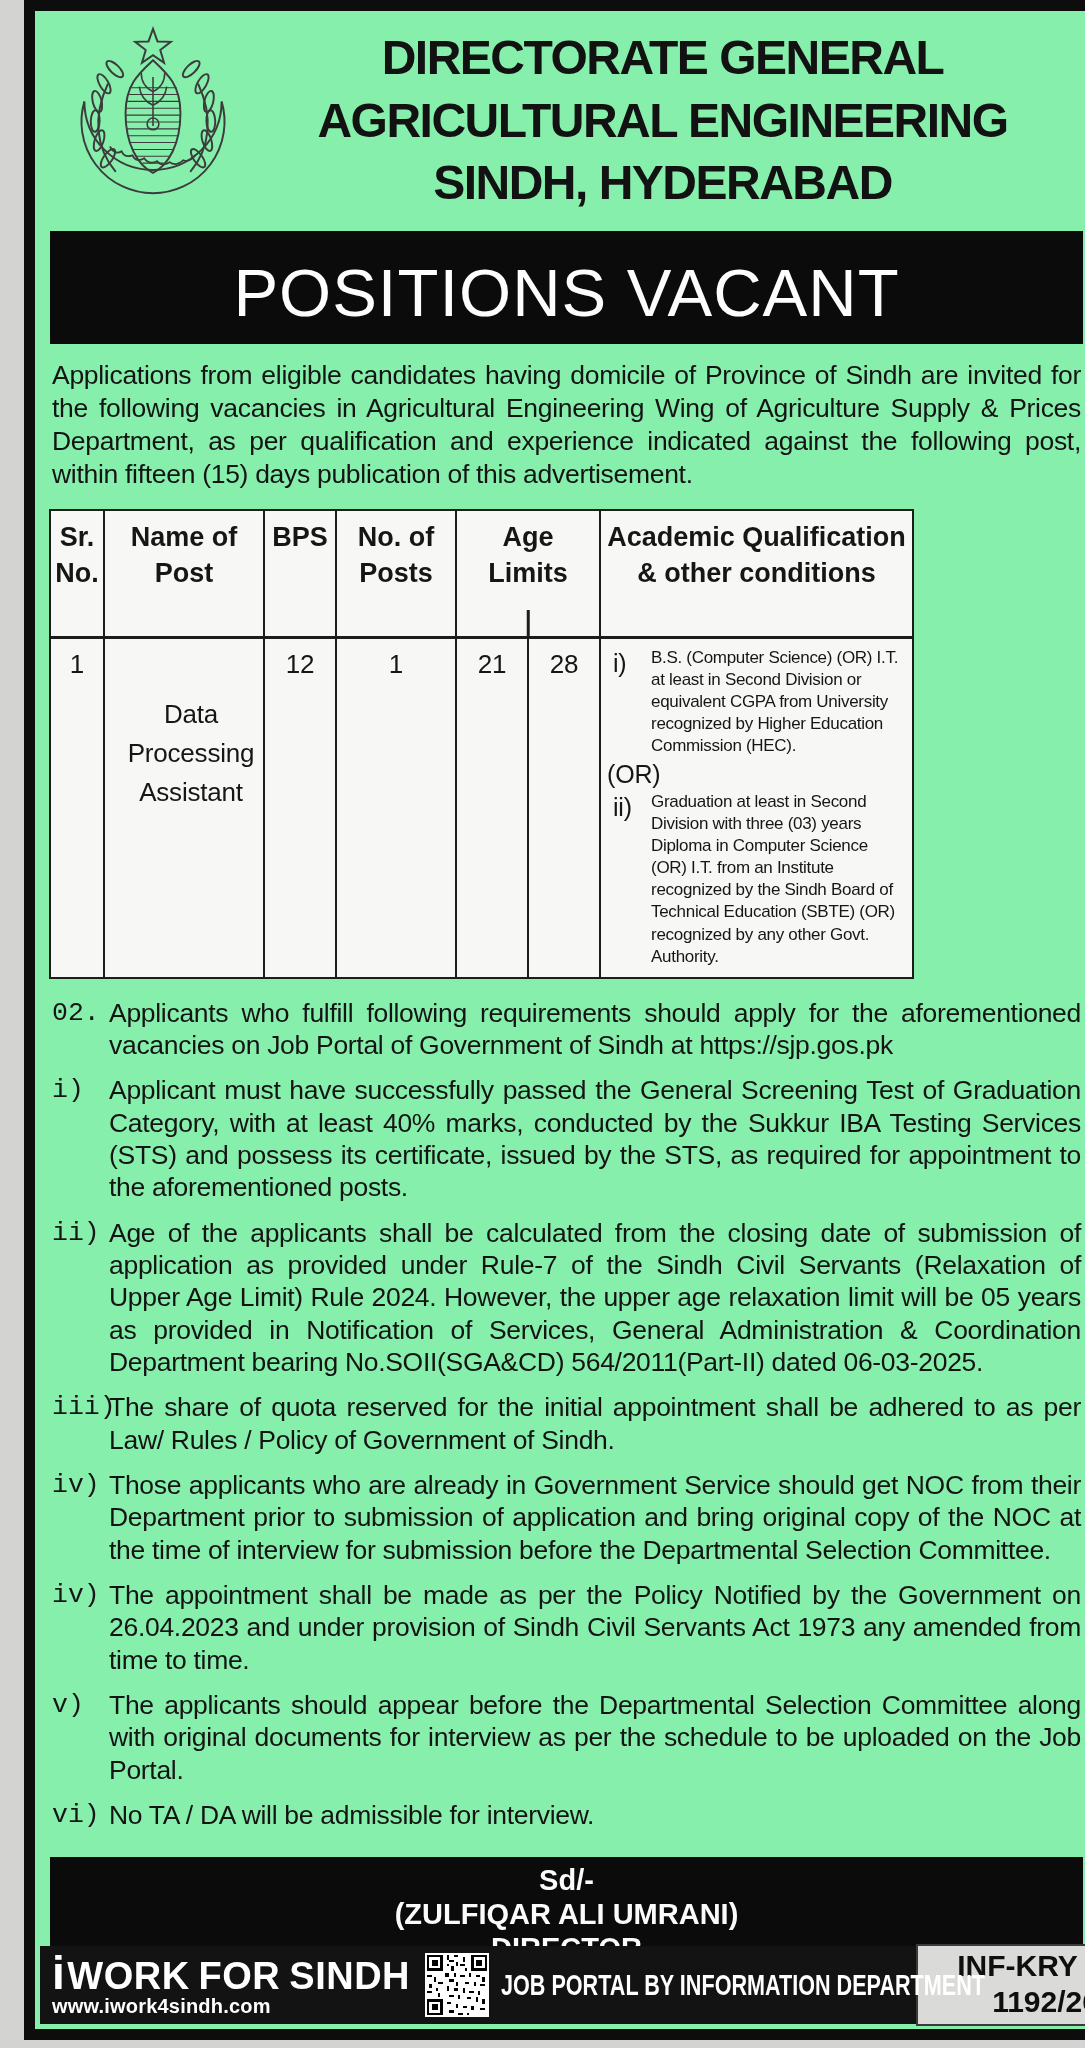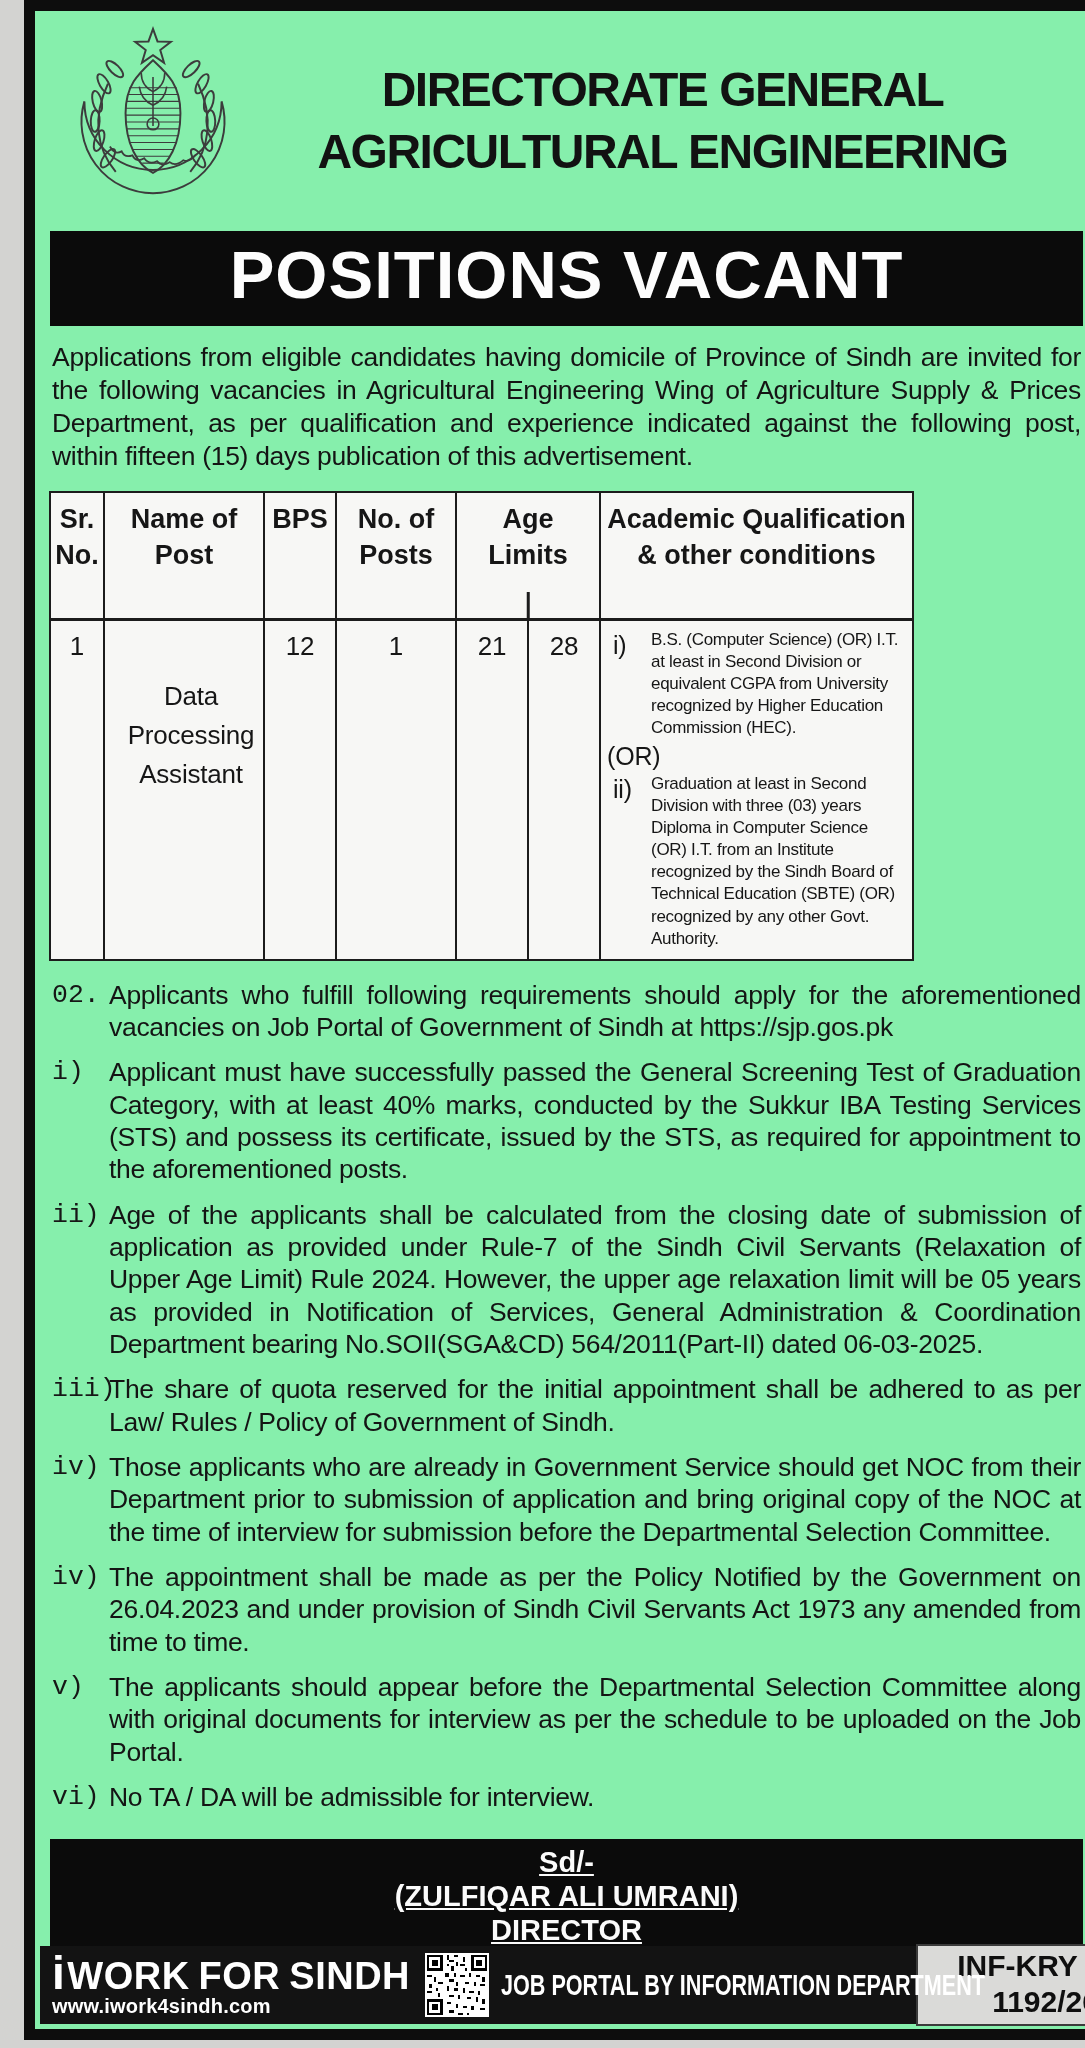--- a/index.html
+++ b/index.html
@@ -25,22 +25,22 @@
   .org-title {
     flex:1; text-align:center;
     font-weight:bold; font-size:48px; line-height:1.3;
     letter-spacing:-1.5px; color:#121212;
   }
   
   .banner {
     margin:8px 15px 0;
     background:#0b0b0b; color:#fdfdfd;
     text-align:center;
-    font-weight:700; font-size:67px; letter-spacing:1px;
-    padding:5px 0 13px;
+    font-weight:400; font-size:67px; letter-spacing:1px;
+    padding:23px 0 13px;
   }
   
   .intro {
     margin:15px 17px 0;
     font-size:26.5px; line-height:1.25; letter-spacing:-0.3px;
     text-align:justify; color:#141414;
   }
   
   table.jobtable {
     width:865px; margin:17px 14px 0;
@@ -82,21 +82,21 @@
     text-align:justify; color:#141414;
   }
   
   .signature {
     margin:26px 15px 0;
     background:#0b0b0b; color:#fbfbfb;
     text-align:center; font-weight:bold;
     font-size:29px; line-height:1.17;
     padding:7px 0 10px;
   }
-  .signature span { display:block;text-decoration:underline; }
+  .signature span { display:block; }
   
   .footerbar {
     position:absolute; left:5px; right:5px; bottom:5px; height:78px;
     background:#131313; display:flex; align-items:center;
     padding:0 6px 0 12px; box-sizing:border-box;
   }
   .brand-block { color:#ffffff; flex:none; }
   .brand-line { display:flex; align-items:baseline; font-weight:800; letter-spacing:0.5px; }
   .brand-i { font-size:46px; line-height:0.9; margin-right:2px; }
   .brand-word { font-size:38px; margin-right:9px; }
@@ -157,20 +157,21 @@
           <path d="M100 84 C109 80 113 73 114 65"></path>
           <circle cx="100" cy="103" r="6"></circle>
         </g>
 
         <path stroke-width="1.8" d="M56 126 q5 9 12 5 q3 7 11 4 q4 8 12 3 q5 7 13 3 q5 6 13 1 q6 5 14 -2 q6 3 13 -6"></path>
       </g>
     </svg>
     <div class="org-title">
       <div>DIRECTORATE GENERAL</div>
       <div>AGRICULTURAL ENGINEERING</div>
+      <div>SINDH, HYDERABAD</div>
     </div>
   </div>
 
   <div class="banner">POSITIONS VACANT</div>
 
   <div class="intro">Applications from eligible candidates having domicile of Province of Sindh are invited for the following vacancies in Agricultural Engineering Wing of Agriculture Supply &amp; Prices Department, as per qualification and experience indicated against the following post, within fifteen (15) days publication of this advertisement.</div>
 
   <table class="jobtable">
     <colgroup>
       <col style="width:54px">

